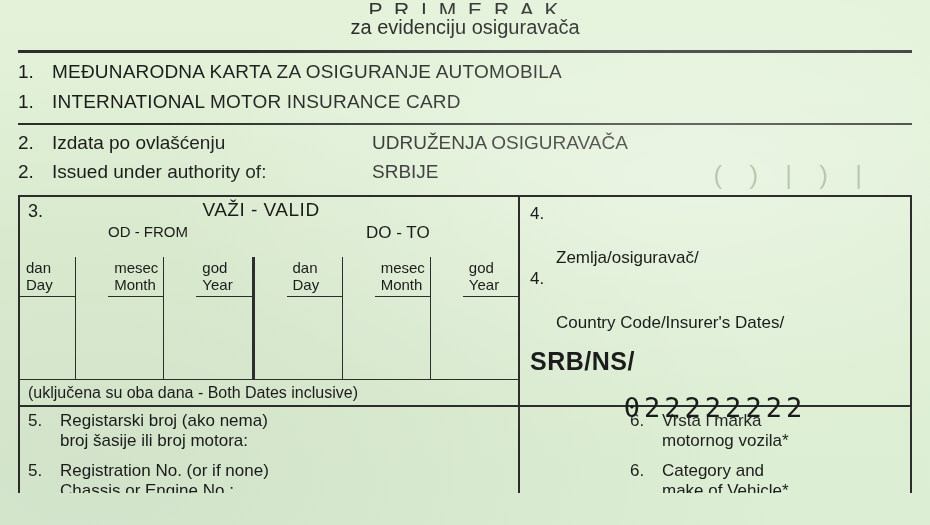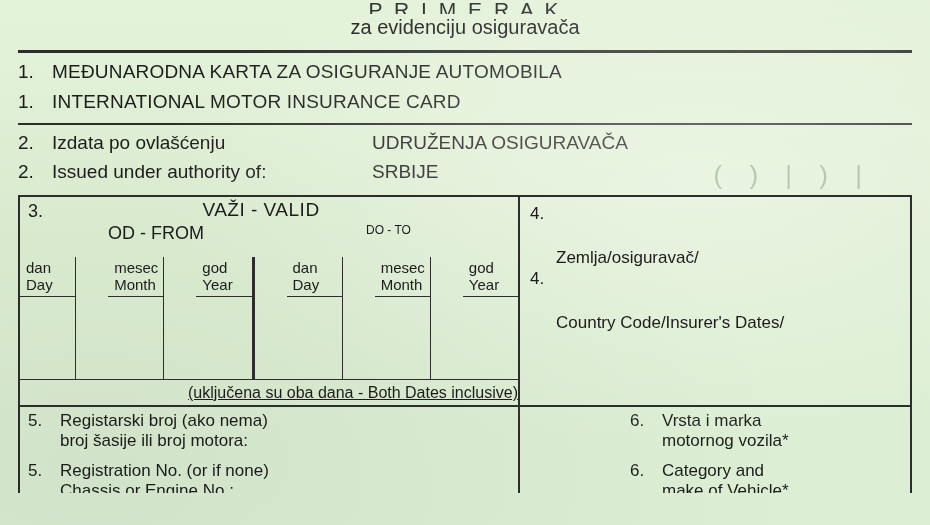--- a/index.html
+++ b/index.html
@@ -126,27 +126,27 @@
     left: 0; right: 16px;
     top: 2px;
     text-align: center;
     font-size: 19px;
     letter-spacing: 0.5px;
   }
   .valid-head .from {
     position: absolute;
     left: 88px;
     top: 26px;
-    font-size: 18px;
+    font-size: 15px;
   }
   .valid-head .to {
     position: absolute;
     left: 346px;
     top: 26px;
-    font-size: 12px;
+    font-size: 17px;
   }
 
   .cols {
     display: flex;
     flex: 1 1 auto;
     border-top: 0;
     gap: 32px;
   }
   .col {
     flex: 1 1 0;
@@ -163,26 +163,25 @@
     height: 40px;
     box-sizing: border-box;
     border-bottom: 1px solid #2d2d2d;
   }
   .col .blank {
     height: 100%;
   }
 
   .both-dates {
     border-top: 1px solid #2d2d2d;
-    text-align: right;
+    text-align: left;
     font-size: 16px;
     padding: 4px 0 4px 8px;
     height: 26px;
     box-sizing: border-box;
-    text-decoration: underline;
   }
 
   .r-line {
     font-size: 17px;
     line-height: 21px;
     display: flex;
   }
   .r-line .n { flex: 0 0 26px; }
   .r-line .t { flex: 1 1 auto; margin-top: 44px; }
 
@@ -345,20 +344,22 @@
     <div class="cell-right">
       <div class="r-line">
         <span class="n">4.</span>
         <span class="t">Zemlja/osiguravač/</span>
       </div>
       <div class="r-line">
         <span class="n">4.</span>
         <span class="t">Country Code/Insurer's Dates/</span>
       </div>
 
+      <div class="srb">SRB/NS/</div>
+      <div class="serial">022222222</div>
     </div>
 
   </div>
 
   <div class="bottom">
     <div class="bl">
       <div class="b-line">
         <span class="n">5.</span>
         <span class="t">Registarski broj (ako nema)</span>
       </div>

